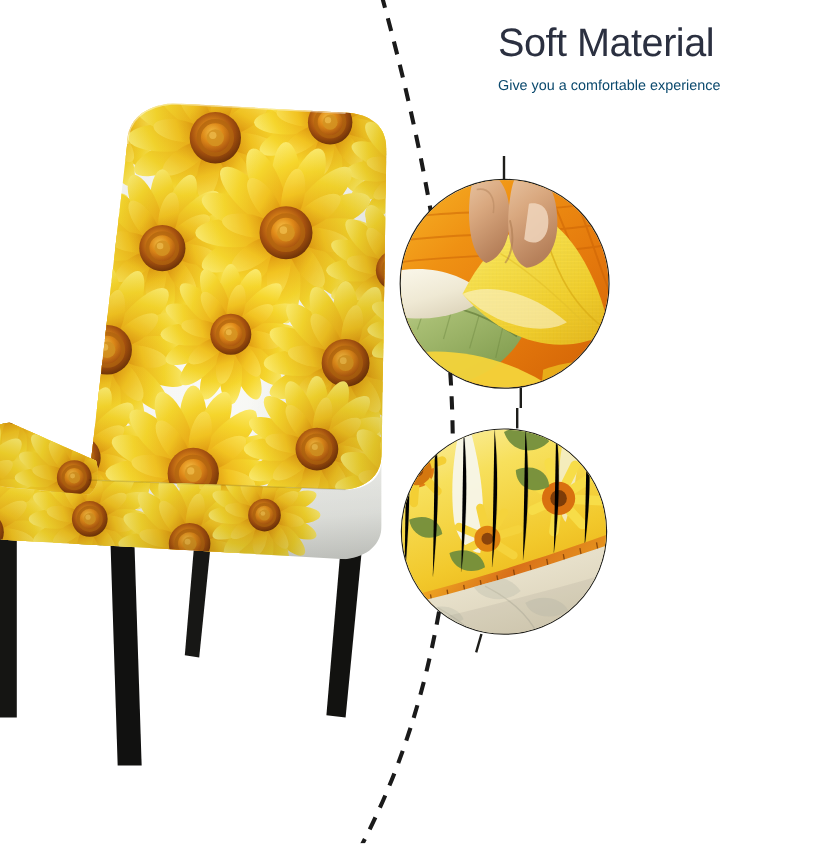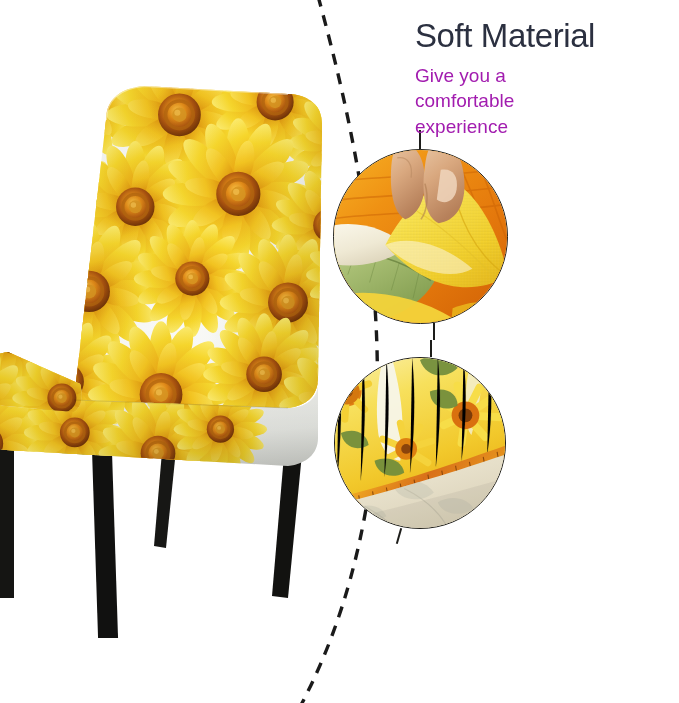--- a/index.html
+++ b/index.html
@@ -12,22 +12,22 @@
   }
   #stage{position:relative;width:577px;height:703px;background:#ffffff;overflow:hidden;padding-left:27px;}
 
   
   .feature{position:absolute;left:415px;}
   .feature .title{
     font-size:33px;line-height:1.08;font-weight:400;
     color:#2b3040;letter-spacing:-0.4px;white-space:nowrap;
   }
   .feature .desc{
-    font-size:19px;line-height:1.34;font-weight:400;
-    color:#a21caf;margin-top:9px;max-width:248px;
+    font-size:12px;line-height:1.34;font-weight:400;
+    color:#0c4a6e;margin-top:9px;max-width:248px;
   }
   #feat-top{top:18px;}
   #feat-bottom{top:546px;}
 
   
   .inset{
     position:absolute;border-radius:50%;overflow:hidden;
     border:1.6px solid #20201c;box-sizing:border-box;
     background:#f2e9cf;
   }

